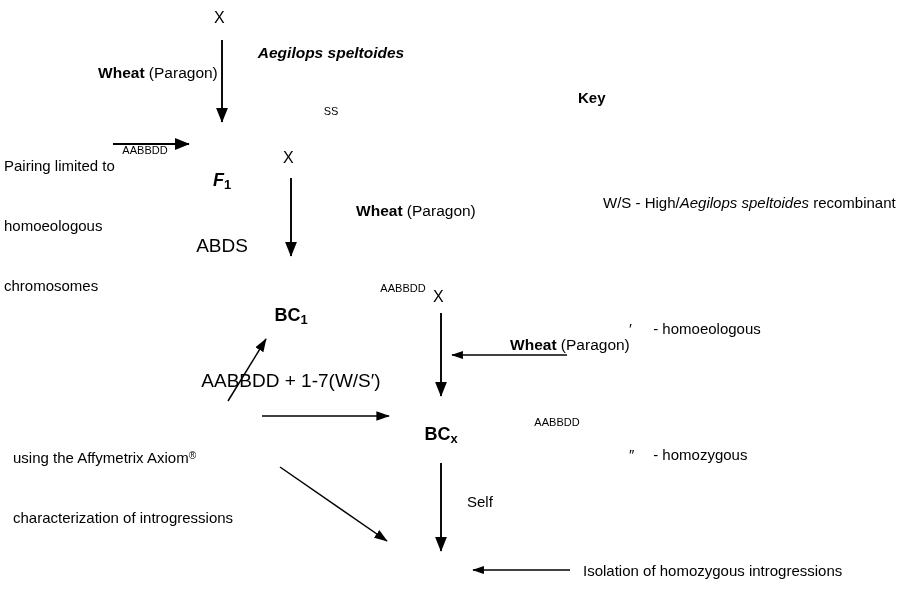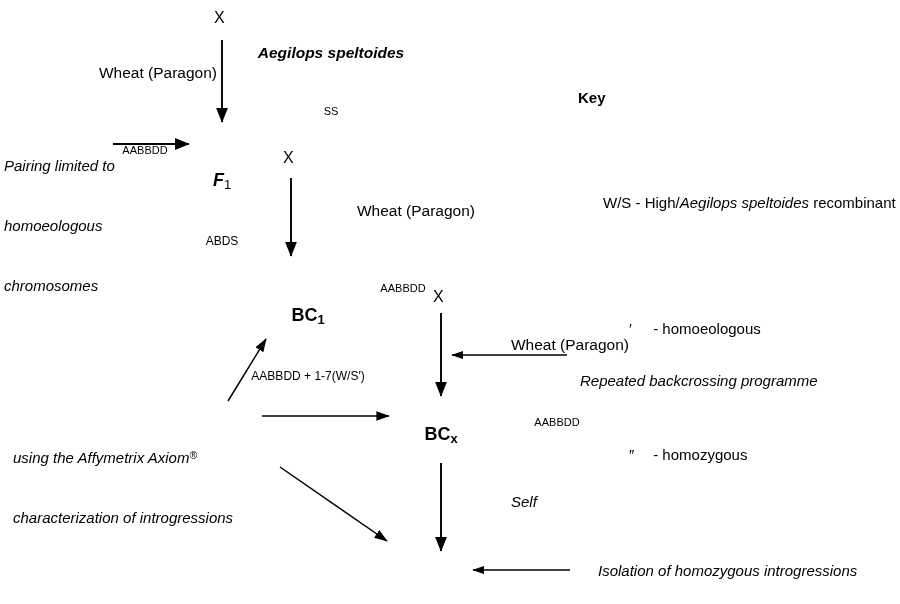--- a/index.html
+++ b/index.html
@@ -19,32 +19,31 @@
   .node, .label, .anno, .key-block, .xmark {
     position: absolute;
     white-space: pre;
     line-height: 1.28;
   }
   .ctr { text-align: center; transform: translateX(-50%); }
   .lft { text-align: left; }
 
   .title-line { font-size: 15.5px; }
   .geno-line  { font-size: 11px; }
-  .bold  { font-weight: normal; text-align: right; }
+  .bold  { font-weight: bold; text-align: right; }
   .ital  { font-style: italic; }
   .bi    { font-weight: bold; font-style: italic; }
 
   .node-name { font-size: 18px; font-weight: bold; }
-  .node-geno { font-size: 12px; }
+  .node-geno { font-size: 19px; }
 
   .xmark { font-size: 16px; }
 
   .anno {
     font-size: 15px;
-    font-style: italic;
     line-height: 1.33;
   }
 
   .key-block { font-size: 15px; line-height: 1.40; }
   .key-title { font-weight: bold; }
   .key-row { white-space: pre; }
 
   sub { font-size: 0.72em; vertical-align: -0.22em; }
   sup { font-size: 0.68em; vertical-align: 0.42em; }
 
@@ -134,50 +133,49 @@
 
   <div class="xmark" style="left:283px; top:148px;">X</div>
 
   <div class="label ctr" style="left:403px; top:140px;">
     <div class="title-line">
       <span class="bold">Wheat</span><span> (Paragon)</span>
     </div>
     <div class="geno-line">AABBDD</div>
   </div>
 
-  <div class="node ctr" style="left:308px; top:263px;">
+  <div class="node ctr" style="left:291px; top:263px;">
     <div class="node-name"><span>BC</span><sub>1</sub></div>
     <div class="node-geno">AABBDD + 1-7(W/S′)</div>
   </div>
 
   <div class="xmark" style="left:433px; top:287px;">X</div>
 
   <div class="label ctr" style="left:557px; top:274px;">
     <div class="title-line">
       <span class="bold">Wheat</span><span> (Paragon)</span>
     </div>
     <div class="geno-line">AABBDD</div>
   </div>
 
   <div class="anno lft" style="left:580px; top:331px;">
-    <div>Repeated backcrossing programme</div>
   </div>
 
   <div class="anno lft" style="left:13px; top:408px;">
     <div><span>using the Affymetrix Axiom</span><sup>®</sup></div>
     <div>characterization of introgressions</div>
     
   </div>
 
   <div class="node ctr" style="left:441px; top:382px;">
     <div class="node-name"><span>BC</span><sub>x</sub></div>
   </div>
 
-  <div class="anno lft" style="left:467px; top:492px;margin-left:44px;">Self</div>
+  <div class="anno lft" style="left:467px; top:492px;">Self</div>
 
   <div class="node ctr" style="left:441px; top:560px;">
     <div class="node-name"><span>BC</span><span class="ital">F</span></div>
     
   </div>
 
-  <div class="anno lft" style="left:598px; top:561px;text-align:right;">Isolation of homozygous introgressions</div>
+  <div class="anno lft" style="left:583px; top:561px;text-align:right;">Isolation of homozygous introgressions</div>
 
 </div>
 
 </body></html>

